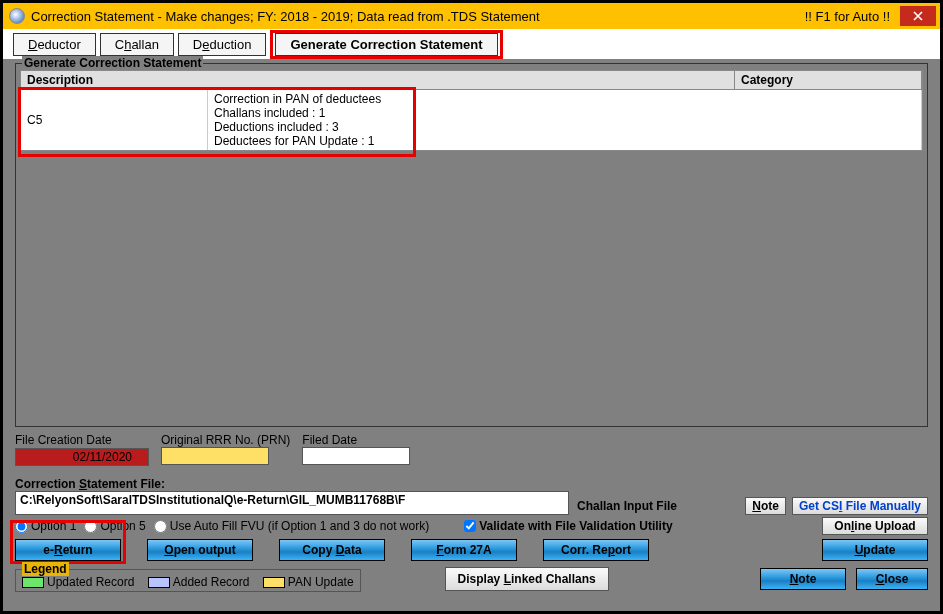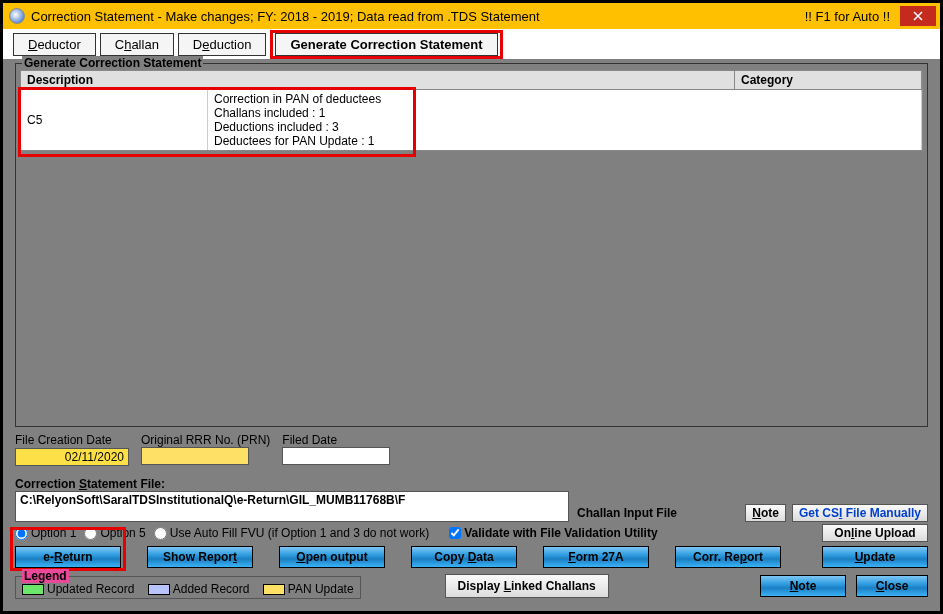--- a/index.html
+++ b/index.html
@@ -25,34 +25,34 @@
 .grid-header { display: flex; background: #e0e0e0; border: 1px solid #888; font-size: 12px; font-weight: bold; }
 .grid-header .col { border-right: 1px solid #888; padding: 2px 6px; }
 .grid-row { position: relative; background: #fff; display: flex; font-size: 12px; border: 1px solid #888; border-top: none; }
 .grid-row .col { border-right: 1px solid #ccc; padding: 2px 6px; }
 .red-box { position: absolute; border: 3px solid #e60000; pointer-events: none; }
 .below-grid { background:#808080; height:250px; }
 
 .file-section { padding-top: 6px; }
 .lbl { font-size: 12px; }
 .lbl u { text-decoration: underline; }
-.date-field { display:inline-block; background: #fde047; border: 1px solid #555; padding: 1px 4px; font-size: 12px; width: 114px; text-align: right; }
+.date-field { display:inline-block; background: #b91c1c; border: 1px solid #555; padding: 1px 16px; font-size: 12px; width: 134px; text-align: right; }
 .prn-field { display:inline-block; background: #ffe066; border: 1px solid #555; width: 108px; height: 18px; }
 .filed-field { display:inline-block; background: #fff; border: 1px solid #555; width: 108px; height: 18px; }
 
-.input-line { background: #fff; border: 1px solid #555; font-size: 12px; padding: 1px 4px; height: 31px; overflow: hidden; white-space: nowrap; font-weight: bold; }
+.input-line { background: #fff; border: 1px solid #555; font-size: 12px; padding: 1px 4px; height: 24px; overflow: hidden; white-space: nowrap; font-weight: bold; }
 
 .gray-btn { background: linear-gradient(#fafafa,#dcdcdc); border: 1px solid #555; font-size: 12px; padding: 1px 6px; cursor: pointer; font-weight: bold; }
 .gray-btn u { text-decoration: underline; }
 
 .blue-btn { background: linear-gradient(#7ec6f5,#2f9de0 40%,#1a7fc2 60%,#3cb3f7); border: 1px solid #000; color: #000; font-weight: bold; font-size: 12px; padding: 3px 0; text-align: center; cursor: pointer; width: 106px; }
 .blue-btn u { text-decoration: underline; }
 
 .legend-box { border: 1px solid #555; margin-top: 4px; padding: 5px 6px 2px 6px; position: relative; font-size: 12px; display:inline-block; }
-.legend-box .groupbox-title { background:#ec4899; top:-8px; }
+.legend-box .groupbox-title { background:#eab308; top:-8px; }
 .swatch { width: 22px; height: 11px; display: inline-block; border: 1px solid #000; vertical-align: middle; margin-right: 3px; }
 .chk { width:12px; height:12px; vertical-align:middle; }
 
 .opt-row { font-size:12px; display:flex; align-items:center; gap:8px; }
 .opt-row label { display:flex; align-items:center; gap:3px; }
 </style>
 </head>
 <body>
 
 <div class="titlebar">
@@ -132,33 +132,32 @@
           <span>Option 1</span>
         </label>
       <label>
           <input type="radio" style=""> 
           <span>Option 5</span>
         </label>
       <label>
           <input type="radio" style=""> 
           <span>Use Auto Fill FVU (if Option 1 and 3 do not work)</span>
         </label>
-      <label style="margin-left:12px; font-weight:bold">
+      <label style="margin-left:27px; font-weight:bold">
           <input type="checkbox" class="chk" checked="" style=""> 
           <span>Validate with File Validation Utility</span>
         </label>
       <span class="gray-btn" style="margin-left:auto; width:106px; text-align:center;">On<u>l</u>ine Upload</span>
     </div>
 
     <div style="display:flex; gap:26px; margin-top:4px; position:relative;">
       <div style="position:relative;">
         <span class="blue-btn" style="display:inline-block;">e-<u>R</u>eturn</span>
         <div class="red-box" style="left:-5px; top:-19px; width:116px; height:44px;"></div>
       </div>
-      <span class="blue-btn">Show Repor<u>t</u></span>
       <span class="blue-btn"><u>O</u>pen output</span>
       <span class="blue-btn">Copy <u>D</u>ata</span>
       <span class="blue-btn"><u>F</u>orm 27A</span>
       <span class="blue-btn">Corr. Re<u>p</u>ort</span>
       <span class="blue-btn" style="margin-left:auto"><u>U</u>pdate</span>
     </div>
 
     <div style="display:flex; align-items:center; margin-top:4px; gap:10px;">
       <div class="legend-box">
         <span class="groupbox-title">Legend</span>

